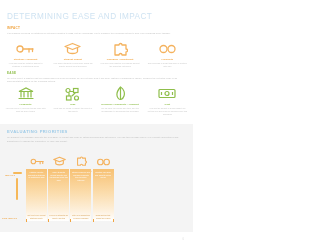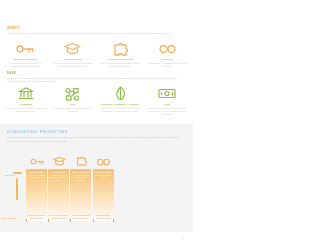--- a/index.html
+++ b/index.html
@@ -61,20 +61,21 @@
   .tcol .btext{position:absolute;bottom:2px;left:0;right:0;font-size:1.85px;color:#d49a4a;line-height:1.3;text-align:center;padding:0 1px;}
   .tick{position:absolute;bottom:-1px;width:1px;height:3px;background:#f0a441;}
 
   .pagenum{position:absolute;right:9px;bottom:9px;font-size:2.6px;color:#dcdcdc;}
 </style>
 </head>
 <body>
 
 <div class="page">
 
+  <div class="title">DETERMINING EASE AND IMPACT</div>
 
   <div style="position:absolute;left:7px;top:26px;width:179px;">
     <div class="sec-head">IMPACT</div>
     <div class="body-copy" style="margin-top:1.5px;">It is common for briefs of initiatives or interface updates to pass, but we encourage you to consider the following criteria to help your decisions more tangible.</div>
   </div>
 
   <div class="icon-row" style="position:absolute;left:2px;top:41px;width:189px;">
     <div class="icon-cell">
       <div class="icon-glyph">
         <svg width="19" height="12" viewBox="0 0 38 24">

